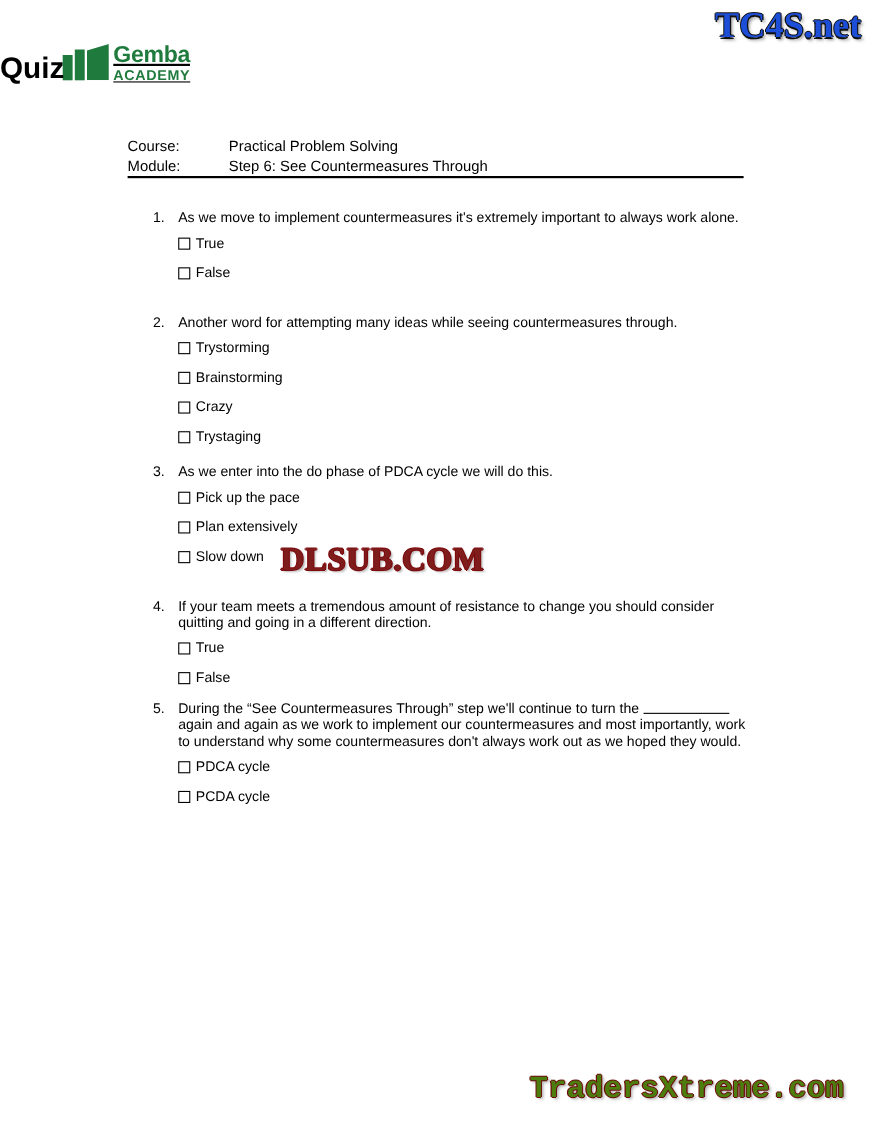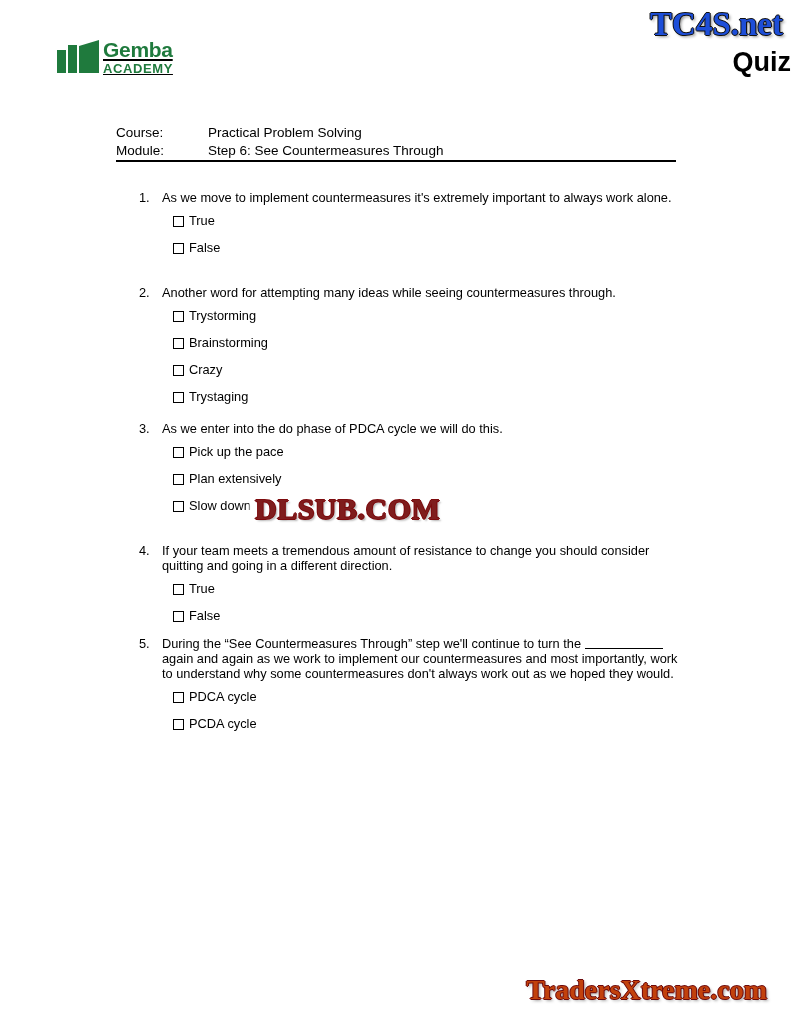--- a/index.html
+++ b/index.html
@@ -80,21 +80,21 @@
     letter-spacing: 0.6px;
     margin-top: 2px;
     text-align: right;
   }
 
   .quiz-title {
     position: absolute;
     left: 0;
     top: 47px;
     width: 791px;
-    text-align: right;
+    text-align: left;
     font-size: 27px;
     font-weight: bold;
     font-family: "Liberation Sans", sans-serif;
   }
 
   
   .meta {
     position: absolute;
     left: 116px;
     top: 124px;
@@ -147,21 +147,20 @@
   .options {
     margin-top: 9px;
     padding-left: 23px;
   }
   .option {
     display: flex;
     align-items: center;
     font-size: 12.8px;
     line-height: 14px;
     margin-bottom: 13px;
-    margin-left: 11px;
   }
   .checkbox {
     width: 9px;
     height: 9px;
     border: 1px solid #000;
     background: #fff;
     flex: 0 0 9px;
     margin-right: 5px;
   }
   .blank-underline {
@@ -198,24 +197,24 @@
     white-space: nowrap;
     background: rgba(255,255,255,0.55);
     padding: 1px 6px;
   }
 
   
   .traders-watermark {
     position: absolute;
     right: 24px;
     bottom: 18px;
-    font-family: Liberation Serif, serif;
+    font-family: Liberation Mono, monospace;
     font-weight: bold;
     font-size: 28px;
-    color: #c2410c;
+    color: #4d7c0f;
     text-shadow:
        1px 0 0 #6d0a0d,
       -1px 0 0 #6d0a0d,
        0 1px 0 #6d0a0d,
        0 -1px 0 #6d0a0d,
        2px 2px 3px rgba(0,0,0,0.35);
     white-space: nowrap;
   }
 </style>
 </head>

